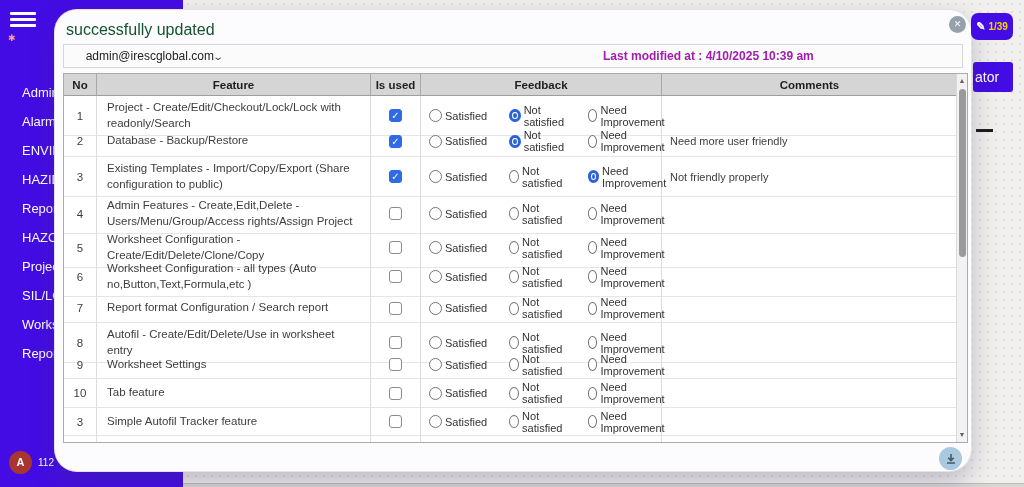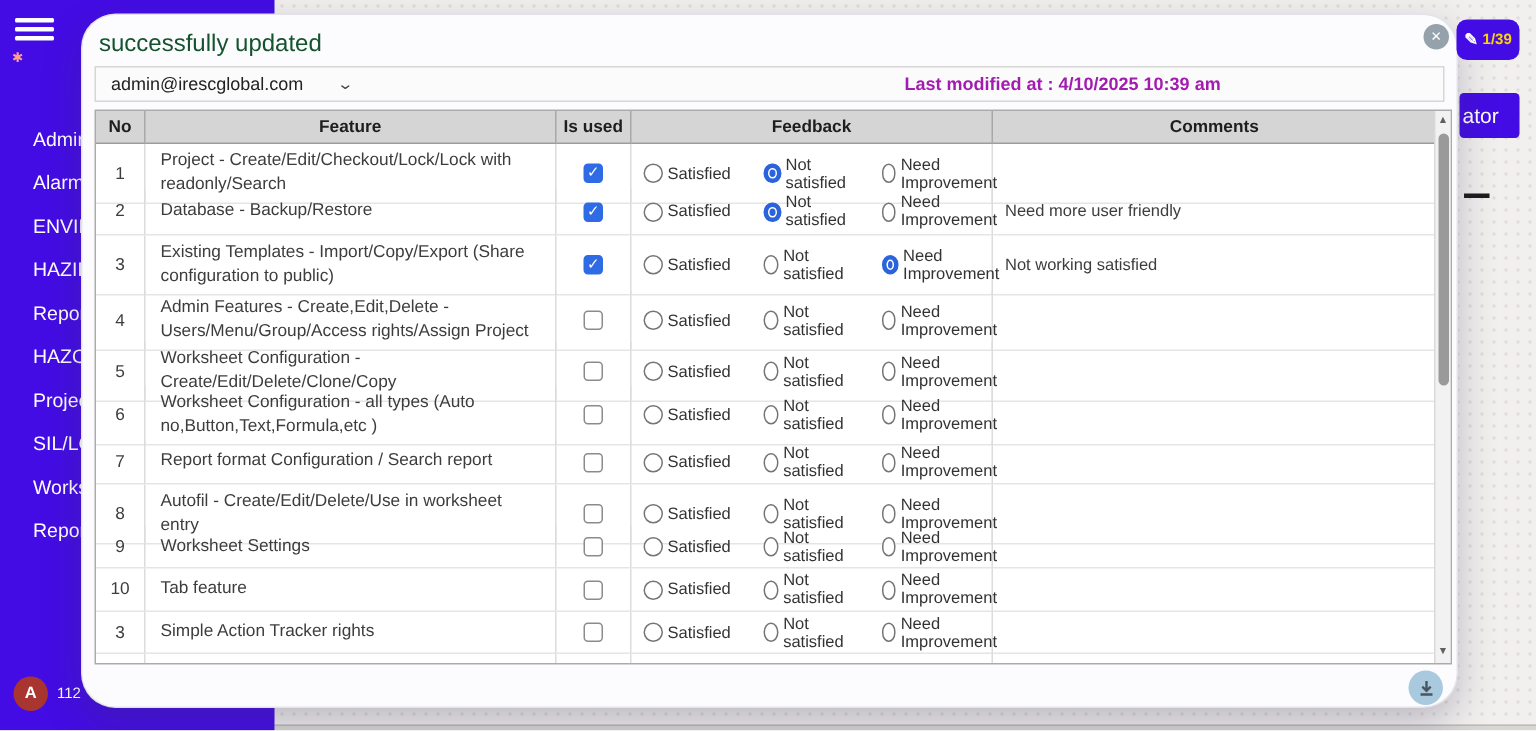--- a/index.html
+++ b/index.html
@@ -44,21 +44,21 @@
     background:#fcfcfe; border-radius:22px; z-index:3;
     box-shadow:0 0 0 1px #e4e2ea, 0 10px 26px rgba(60,50,90,.30); }
   .status-msg { position:absolute; left:11px; top:11px; font-size:16px; color:#14532d; }
   .close-btn { position:absolute; right:5px; top:6px; width:17px; height:17px;
     border:none; border-radius:50%; background:#96a2ab; color:#fff; font-size:9px;
     line-height:17px; text-align:center; cursor:pointer; padding:0; }
 
   .select-bar { position:absolute; left:8px; top:34px; width:900px; height:24px;
     background:#fbfbfc; border:1px solid #d6d6d6; }
   .user-select { position:absolute; left:10px; top:0; width:160px; height:22px;
-    display:flex; align-items:center; justify-content:space-between;
+    display:flex; align-items:center; justify-content:center;
     font-size:12px; color:#222; cursor:pointer; }
   .chev { font-size:10px; color:#444; transform:scaleX(1.4); }
   .last-modified { position:absolute; left:539px; top:0; height:22px; line-height:23px;
     font-size:12px; font-weight:bold; color:#a21caf; white-space:nowrap; }
 
   
   .table-wrap { position:absolute; left:8px; top:63px; width:905px; height:370px;
     border:1px solid #ababab; background:#fff; overflow:hidden; }
   .t-grid { width:893px; }
   .t-row, .t-head { display:grid;
@@ -233,21 +233,21 @@
       </span>
       <span class="opt">
         <span class="radio"></span>
         <span class="opt-label">Not satisfied</span>
       </span>
       <span class="opt">
         <span class="radio selected"></span>
         <span class="opt-label">Need Improvement</span>
       </span>
     </div>
-    <div class="cell c-com">Not working satisfied</div>
+    <div class="cell c-com">Not friendly properly</div>
   </div>
 
   <div class="t-row">
     <div class="cell c-no">4</div>
     <div class="cell c-feat">Admin Features - Create,Edit,Delete - Users/Menu/Group/Access rights/Assign Project</div>
     <div class="cell c-used">
       <span class="checkbox"></span>
     </div>
     <div class="cell c-fb">
       <span class="opt">
@@ -399,21 +399,21 @@
       <span class="opt">
         <span class="radio"></span>
         <span class="opt-label">Need Improvement</span>
       </span>
     </div>
     <div class="cell c-com"></div>
   </div>
 
   <div class="t-row">
     <div class="cell c-no">3</div>
-    <div class="cell c-feat">Simple Action Tracker rights</div>
+    <div class="cell c-feat">Simple Autofil Tracker feature</div>
     <div class="cell c-used">
       <span class="checkbox"></span>
     </div>
     <div class="cell c-fb">
       <span class="opt">
         <span class="radio"></span>
         <span class="opt-label">Satisfied</span>
       </span>
       <span class="opt">
         <span class="radio"></span>

